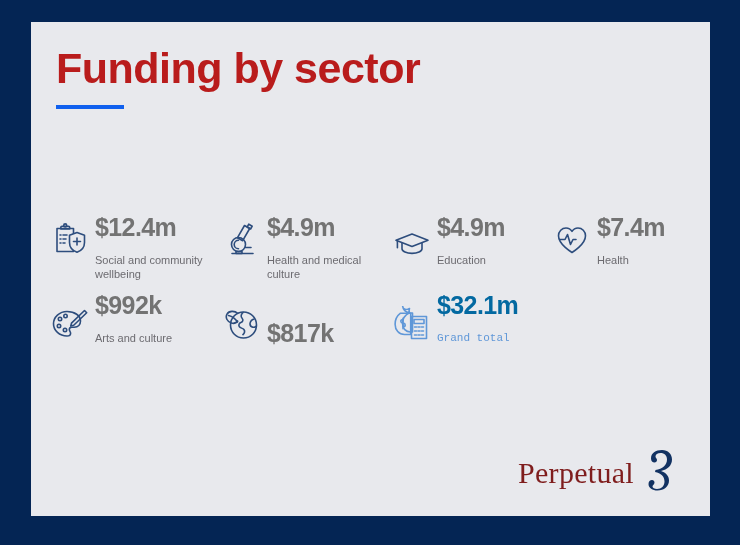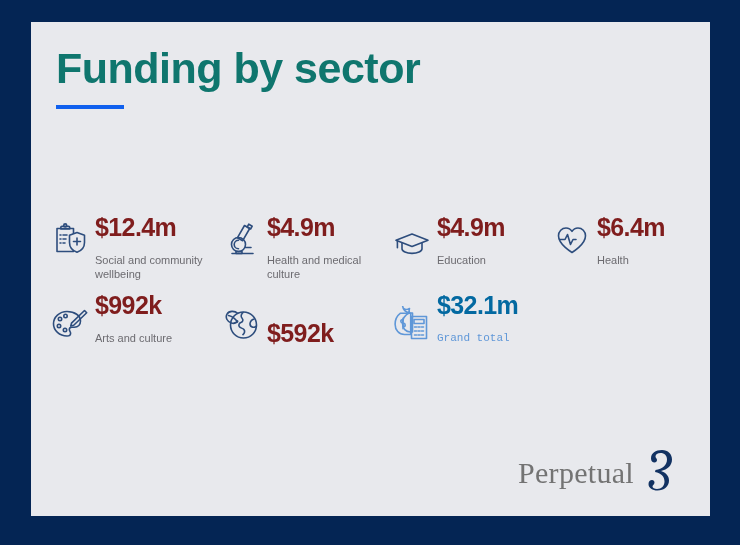--- a/index.html
+++ b/index.html
@@ -33,21 +33,21 @@
 
   
   #title-block {
     position: absolute;
     left: 25px;
     top: 24px;
   }
   #page-title {
     font-size: 43px;
     font-weight: bold;
-    color: #0f766e;
+    color: #b91c1c;
     letter-spacing: -0.5px;
     line-height: 1.05;
     white-space: nowrap;
   }
   #title-rule {
     margin-top: 14px;
     width: 68px;
     height: 4px;
     background: #1060ee;
   }
@@ -79,21 +79,21 @@
     align-items: center;
     justify-content: center;
   }
   .stat-icon svg { display: block; }
   .stat-text {
     padding-top: 2px;
   }
   .stat-value {
     font-size: 25px;
     font-weight: bold;
-    color: #7f1d1d;
+    color: #737373;
     line-height: 1.05;
     letter-spacing: -0.6px;
     white-space: nowrap;
   }
   .stat-label {
     margin-top: 14px;
     font-size: 11px;
     color: #6c6b70;
     line-height: 1.25;
     max-width: 128px;
@@ -112,21 +112,21 @@
   #logo {
     position: absolute;
     right: 32px;
     bottom: 28px;
     display: flex;
     align-items: flex-end;
   }
   #logo-word {
     font-family: "Liberation Serif", serif;
     font-size: 30px;
-    color: #737373;
+    color: #7f1d1d;
     letter-spacing: 0.3px;
     line-height: 1;
   }
   #logo-mark {
     margin-left: -2px;
     margin-bottom: -12px;
   }
 </style>
 </head>
 <body>
@@ -191,21 +191,21 @@
       </div>
 
       <div class="stat r1 c4">
         <span class="stat-icon">
           <svg width="34" height="32" viewBox="0 0 34 32" fill="none" stroke="#2d4d7d" stroke-width="1.6">
             <path d="M17 28.5S3.5 20.6 3.5 11.8C3.5 7.3 6.9 4 11 4c2.6 0 4.8 1.4 6 3.4C18.2 5.4 20.4 4 23 4c4.1 0 7.5 3.3 7.5 7.8 0 8.8-13.5 16.7-13.5 16.7z" stroke-linejoin="round"></path>
             <path d="M5 15.5h5l2.5-5 3 10 2.5-5h3" stroke-linecap="round" stroke-linejoin="round"></path>
           </svg>
         </span>
         <span class="stat-text">
-          <span class="stat-value">$6.4m</span>
+          <span class="stat-value">$7.4m</span>
           <span class="stat-label" style="display:block">Health</span>
         </span>
       </div>
 
       <div class="stat r2 c1">
         <span class="stat-icon">
           <svg width="38" height="32" viewBox="0 0 38 32" fill="none" stroke="#2d4d7d" stroke-width="1.6">
             <path d="M16 3.5C8.5 3.5 2.5 9 2.5 15.8S8.5 28 16 28c2.2 0 3.6-1.2 3.6-2.8 0-1.5-1.3-2.2-1.3-3.6 0-1.3 1-2.3 2.4-2.3h2.6c3.8 0 6.2-2.6 6.2-6.2 0-5.5-5.8-9.6-13.5-9.6z" stroke-linejoin="round"></path>
             <circle cx="9" cy="11" r="1.7"></circle>
             <circle cx="14.5" cy="8" r="1.7"></circle>
@@ -224,21 +224,21 @@
         <span class="stat-icon">
           <svg width="34" height="34" viewBox="0 0 34 34" fill="none" stroke="#2d4d7d" stroke-width="1.6">
             <circle cx="18.5" cy="18" r="13"></circle>
             <path d="M13 6.5c-3.5-3-9-2.8-11 .6-2 3.4.5 8 4.4 9 2.6.7 5.2-.4 6.6-2.6" stroke-linejoin="round"></path>
             <path d="M3.5 8.5c3.5.8 7 3.2 9 6.5" stroke-linecap="round"></path>
             <path d="M18.5 5.2c-2.6 1.8-3 4.4-1.4 6 1.6 1.7.6 3.8-1.2 4.4-1.8.6-2.6 2.4-1.6 4 1 1.6 3.4 1.4 4.6 3 1.2 1.6.4 4-1.4 5.6" stroke-linejoin="round"></path>
             <path d="M29.5 12c-2.4.4-4 2-4.4 4.2-.4 2.2 1 3.6 2.8 4 1.4.3 2.6-.2 3.4-1.2" stroke-linejoin="round"></path>
           </svg>
         </span>
         <span class="stat-text">
-          <span class="stat-value">$592k</span>
+          <span class="stat-value">$817k</span>
         </span>
       </div>
 
 
       <div class="stat r2 c4 total">
         <span class="stat-icon">
           <svg width="36" height="36" viewBox="0 0 36 36" fill="none" stroke="#5f97d8" stroke-width="1.6">
             <path d="M9.5 2.5c1.5 1 4.5 1 6 0-.5 1.6-.5 3 0 4.2-4 2-7 6.2-7 10.8 0 5 3.4 8.5 8 8.5h2v-19h-2c-4.6 0-8-3.5-8-8.5" stroke-linejoin="round"></path>
             <path d="M6.5 7.2c-3.2 2.4-5.4 6.6-5.4 11 0 5.8 3.8 10.3 9.4 10.3h6.2V7.2z" stroke-linejoin="round"></path>
             <path d="M9 13.5c-1.3 0-2.2.8-2.2 1.8s.9 1.6 2.2 1.8c1.3.2 2.2.8 2.2 1.8s-.9 1.8-2.2 1.8M9 12.2v10.6" stroke-linecap="round"></path>

